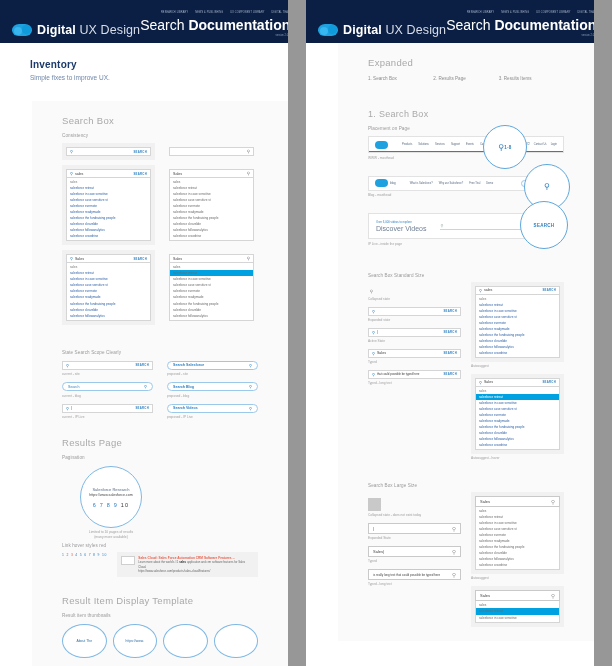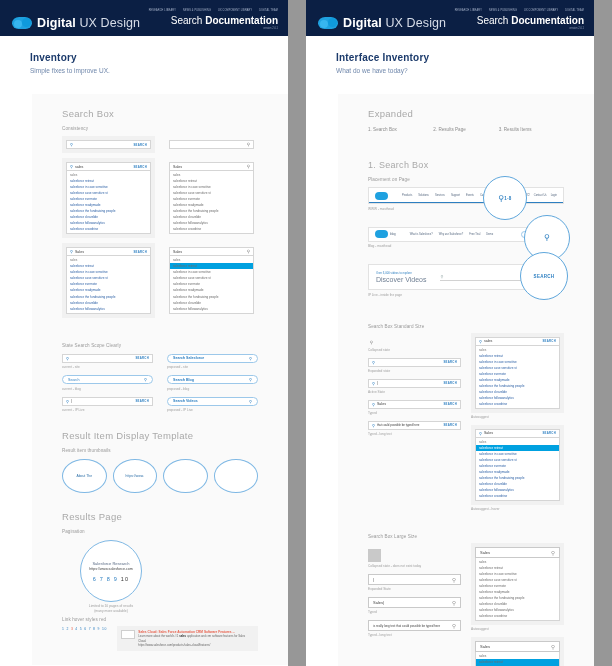--- a/index.html
+++ b/index.html
@@ -16,21 +16,21 @@
     background: #ffffff;
     overflow: hidden;
     position: relative;
   }
   .page.right { margin-left: 18px; width: 288px; }
   .gutter-right { width: 18px; background: #979797; }
 
   
   .masthead {
     background: #0b1f44;
-    height: 36px;
+    height: 43px;
     position: relative;
     display: flex;
     align-items: flex-end;
     padding: 0 10px 6px 12px;
   }
   .mh-left { display: flex; align-items: center; gap: 5px; }
   .sf-logo {
     width: 20px; height: 12px;
     background: #1fa1e0;
     border-radius: 10px 10px 9px 9px / 9px 9px 8px 8px;
@@ -48,21 +48,21 @@
   .brand { font-size: 12.5px; color: #fff; letter-spacing:.1px; white-space:nowrap;}
   .brand b { font-weight: 700; }
   .brand span { font-weight: 300; color:#d7dde8; }
 
   .mh-right { margin-left:auto; text-align:right; }
   .toplinks { display:flex; gap:7px; justify-content:flex-end; margin-bottom:3px; }
   .toplinks span {
     font-size: 2.4px; color:#aebad0; letter-spacing:.2px;
     transform: scaleY(1.3); white-space:nowrap;
   }
-  .searchdoc { font-size:10px; color:#fff; white-space:nowrap; }
+  .searchdoc { font-size:14px; color:#fff; white-space:nowrap; }
   .searchdoc b { font-weight:700; }
   .version { font-size:2.6px; color:#8c9bb5; text-align:right; margin-top:1px; transform:scaleY(1.3);}
 
   
   .hero { background:#fff; padding:16px 30px 20px 30px; }
   .hero h1 { font-size:10px; color:#1b3a6b; font-weight:700; letter-spacing:.2px; }
   .hero p { font-size:6.5px; color:#6f87ab; margin-top:4px; }
 
   
   .body { background:#fafafa; padding:0 0 10px 0; min-height:500px;margin-left:32px; }
@@ -369,31 +369,20 @@
             </div>
             <div class="mini-cap">current - IP Live</div>
           </div>
           <div>
             <div class="pill">
               <span class="lbl">Search Videos</span>
               <span class="magr">⚲</span>
             </div>
             <div class="mini-cap">proposed - IP Live</div>
           </div>
-        </div>
-      </div>
-
-      <div class="sec">
-        <h2>Result Item Display Template</h2>
-        <div class="caption">Result item thumbnails</div>
-        <div class="thumbs">
-          <div class="thumb">About The</div>
-          <div class="thumb">https://www.</div>
-          <div class="thumb"></div>
-          <div class="thumb"></div>
         </div>
       </div>
 
       <div class="sec">
         <h2>Results Page</h2>
         <div class="caption">Pagination</div>
 
         <div class="circlewrap">
           <div class="bigcircle">
             <div class="bc-line1">Salesforce Research</div>
@@ -435,20 +424,31 @@
               <div class="snip-body">
                 <div class="t">Sales Cloud: Sales Force Automation CRM Software Features ...</div>
                 <div class="d"><span>Learn more about the world's #1 </span><b>sales</b><span> application and crm software features for Sales Cloud.</span></div>
                 <div class="u">https://www.salesforce.com/products/sales-cloud/features/</div>
               </div>
             </div>
           </div>
         </div>
       </div>
 
+      <div class="sec">
+        <h2>Result Item Display Template</h2>
+        <div class="caption">Result item thumbnails</div>
+        <div class="thumbs">
+          <div class="thumb">About The</div>
+          <div class="thumb">https://www.</div>
+          <div class="thumb"></div>
+          <div class="thumb"></div>
+        </div>
+      </div>
+
     </div>
   </div>
 
   <div class="page right">
 
     <div class="masthead">
       <div class="mh-left">
         <div class="sf-logo"></div>
         <div class="brand"><b>Digital</b><span> UX Design</span></div>
       </div>
@@ -457,24 +457,20 @@
           <span>RESEARCH LIBRARY</span>
           <span>NEWS &amp; PUBLISHING</span>
           <span>UX COMPONENT LIBRARY</span>
           <span>DIGITAL TEAM</span>
         </div>
         <div class="searchdoc"><span>Search </span><b>Documentation</b></div>
         <div class="version">version 2.0.1</div>
       </div>
     </div>
 
-    <div class="hero">
-      <h1>Interface Inventory</h1>
-      <p>What do we have today?</p>
-    </div>
 
     <div class="body">
 
       <div class="sec">
         <h2>Expanded</h2>
         <div class="sections-grid">
           <div>1. Search Box</div>
           <div>2. Results Page</div>
           <div>3. Results Items</div>
         </div>

